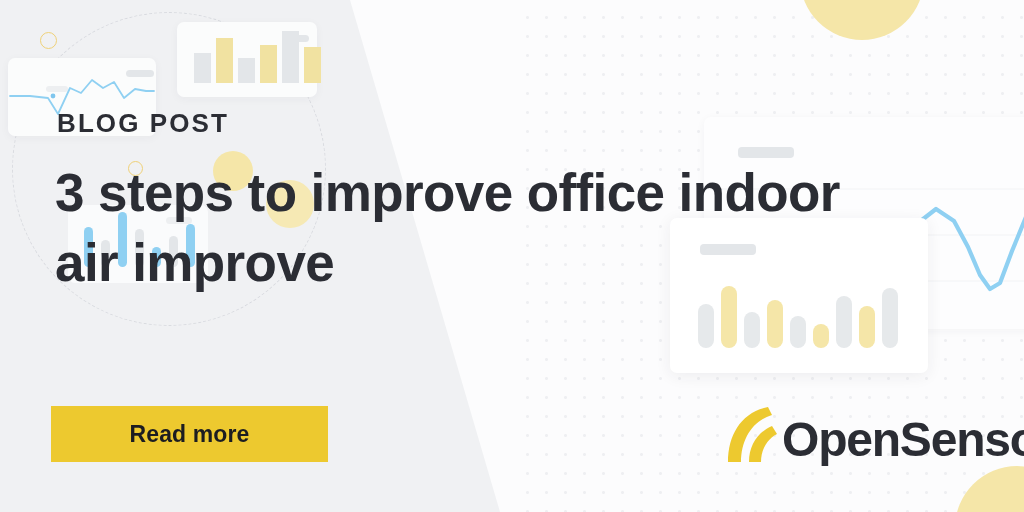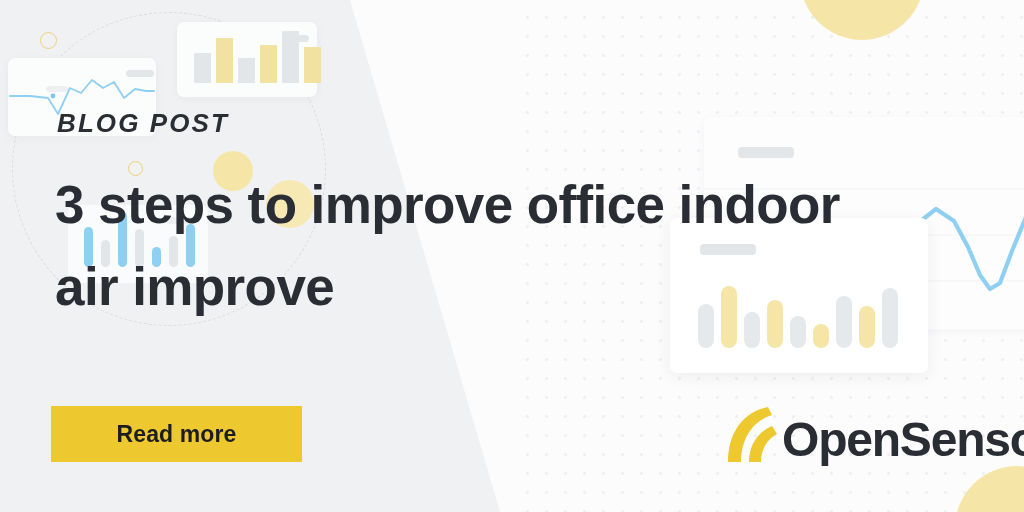--- a/index.html
+++ b/index.html
@@ -46,31 +46,31 @@
   .card.plain{background:#FDFDFE;}
   .pill{position:absolute;border-radius:4px;background:#E3E6E9;}
   .pill-lite{position:absolute;border-radius:4px;background:#EDEFF1;}
   .bar{position:absolute;bottom:0;}
   .rbar{position:absolute;bottom:0;border-radius:999px;}
 
   
   .eyebrow{
     position:absolute;left:57px;top:110px;
     font-size:26px;font-weight:700;letter-spacing:2.1px;
-    color:#2B2D34;line-height:1;font-style:italic;
+    color:#2B2D34;line-height:1;
   }
   .headline{
     position:absolute;left:55px;top:158px;width:880px;
     font-size:53px;font-weight:700;line-height:1.33;
     letter-spacing:-.6px;color:#2B2D34;
   }
-  .headline span{display:block;margin-top:12px;}
+  .headline span{display:block;}
 
   .cta{
-    position:absolute;left:51px;top:406px;width:251px;height:56px;
+    position:absolute;left:51px;top:406px;width:277px;height:56px;
     background:#EDC92F;border:0;border-radius:0;cursor:pointer;
     display:flex;align-items:center;justify-content:center;
     font-family:"Liberation Sans","DejaVu Sans",sans-serif;
     font-size:23px;font-weight:700;color:#1C1D21;letter-spacing:.1px;
     padding:0;
   }
 
   
   .logo{position:absolute;left:722px;top:398px;height:70px;display:flex;align-items:flex-end;}
   .logo-mark{width:58px;height:62px;margin-right:2px;margin-bottom:2px;}

